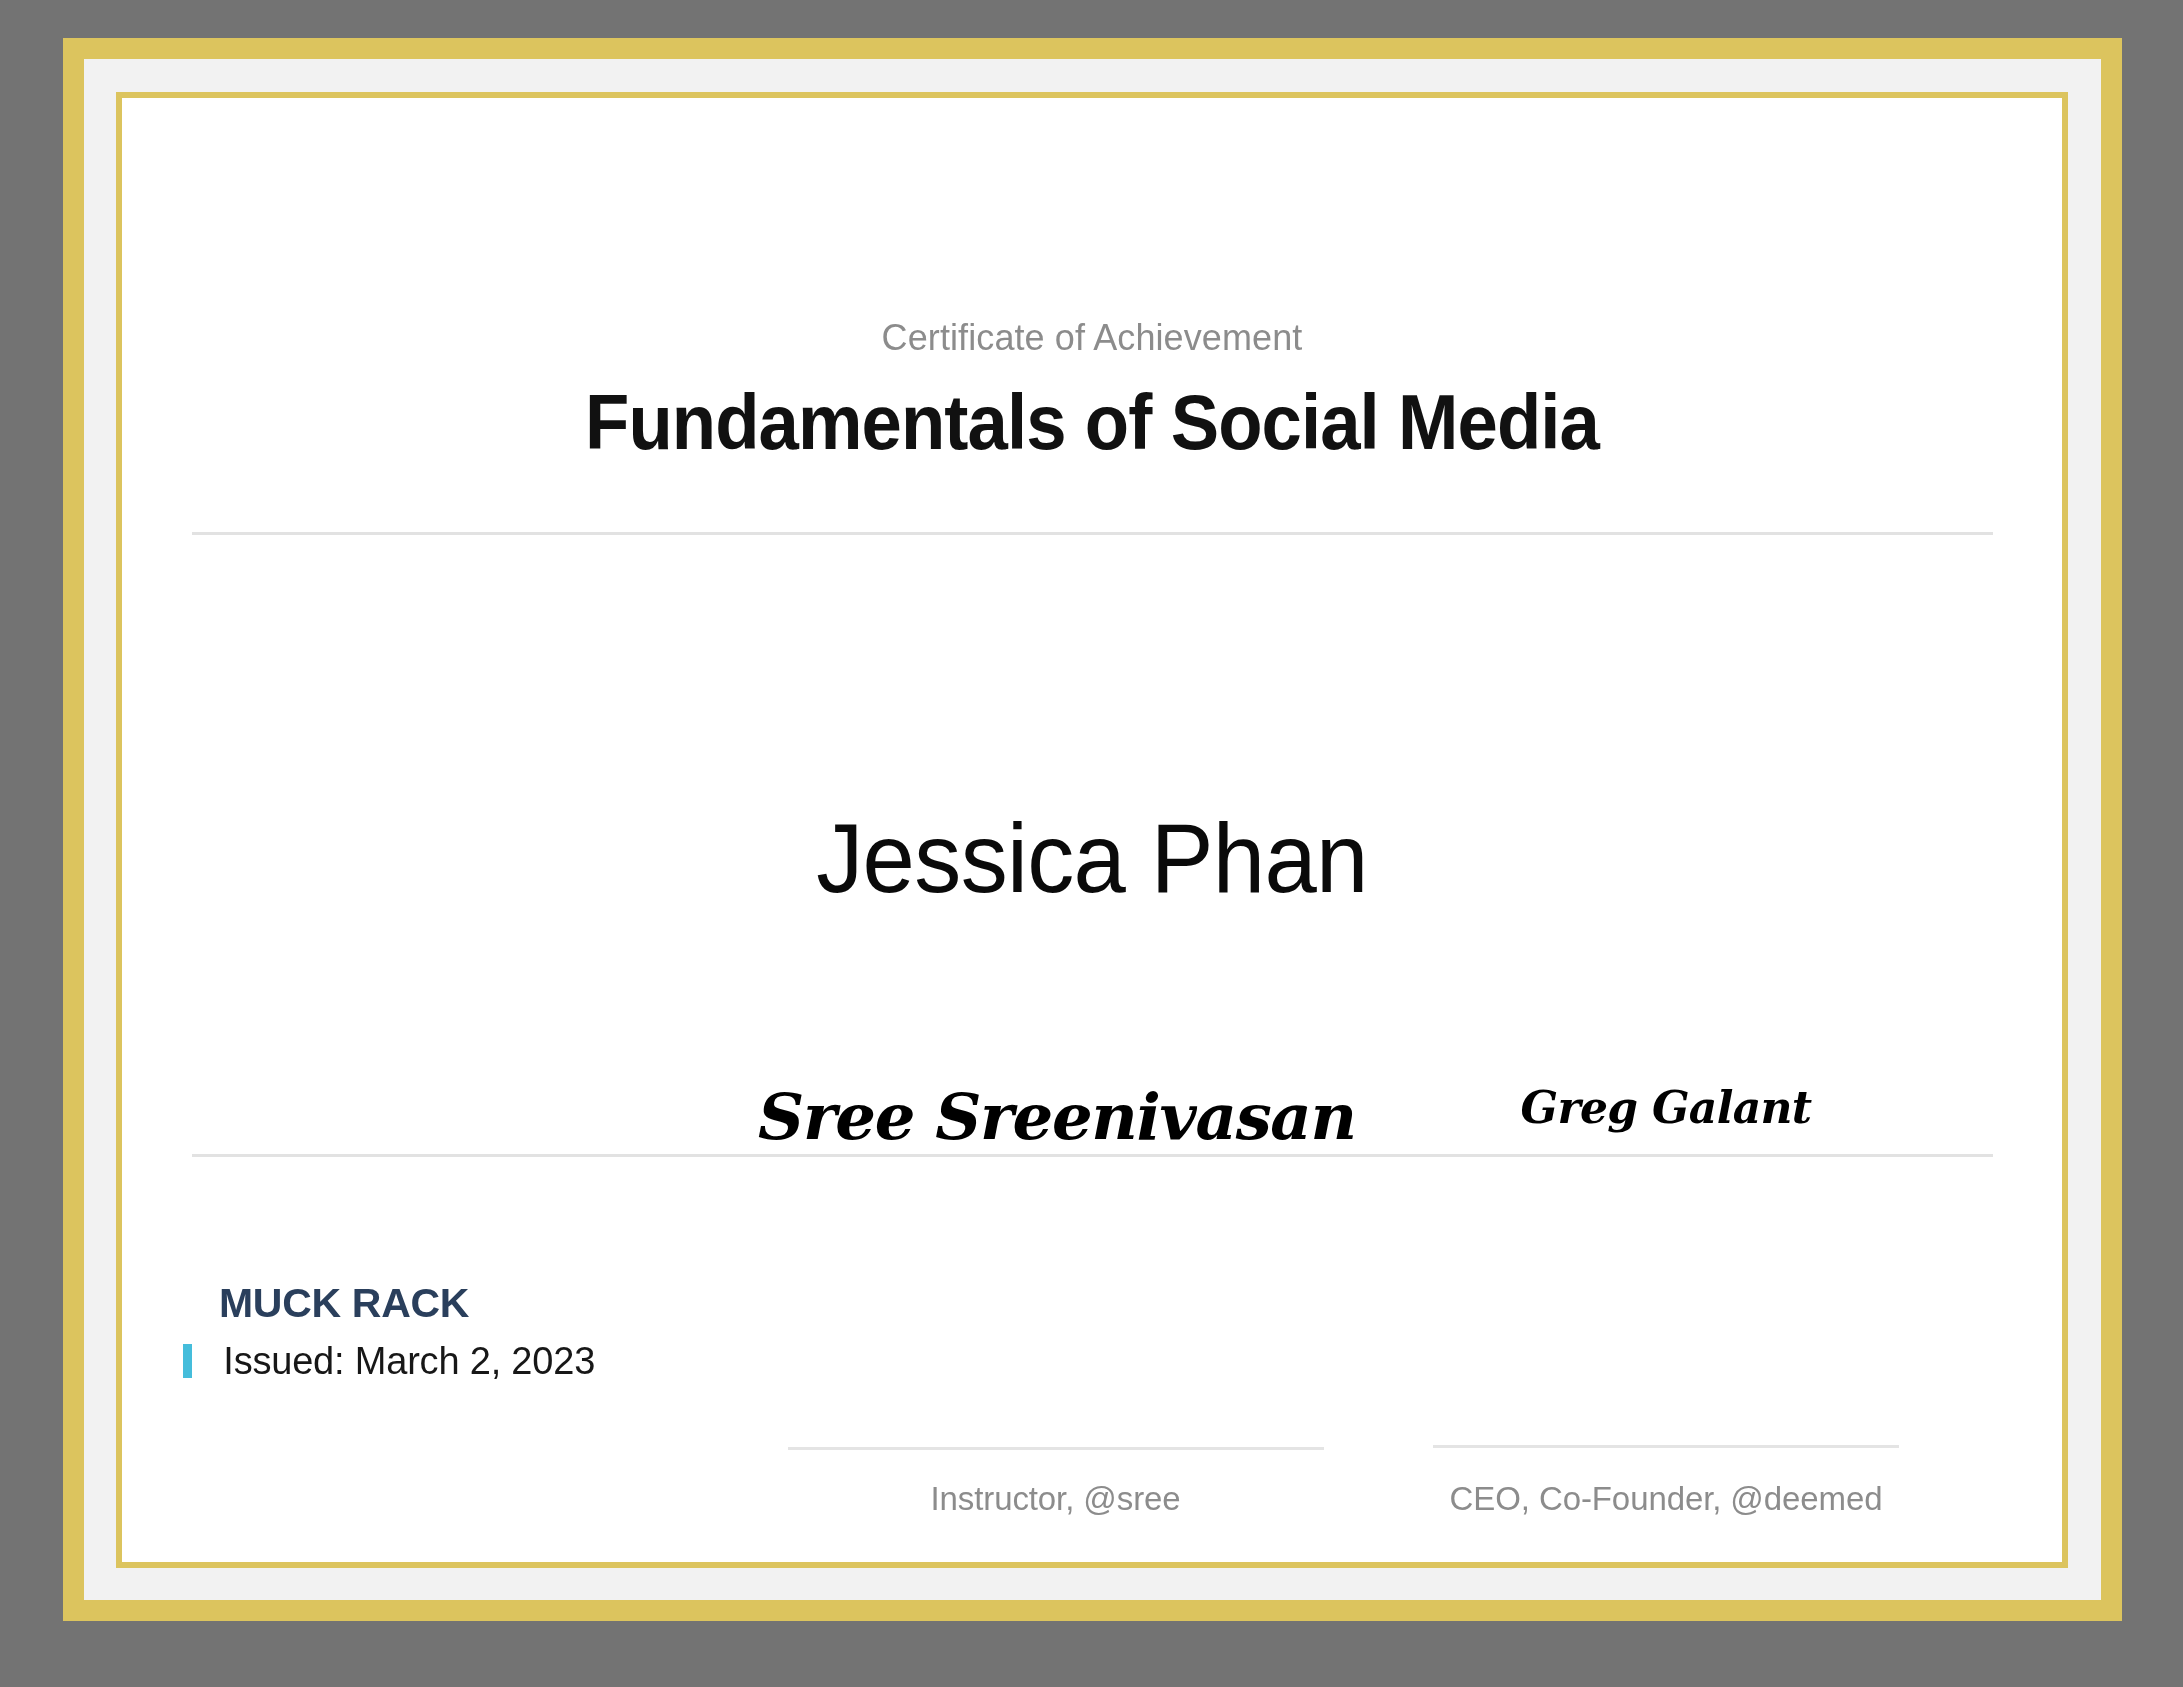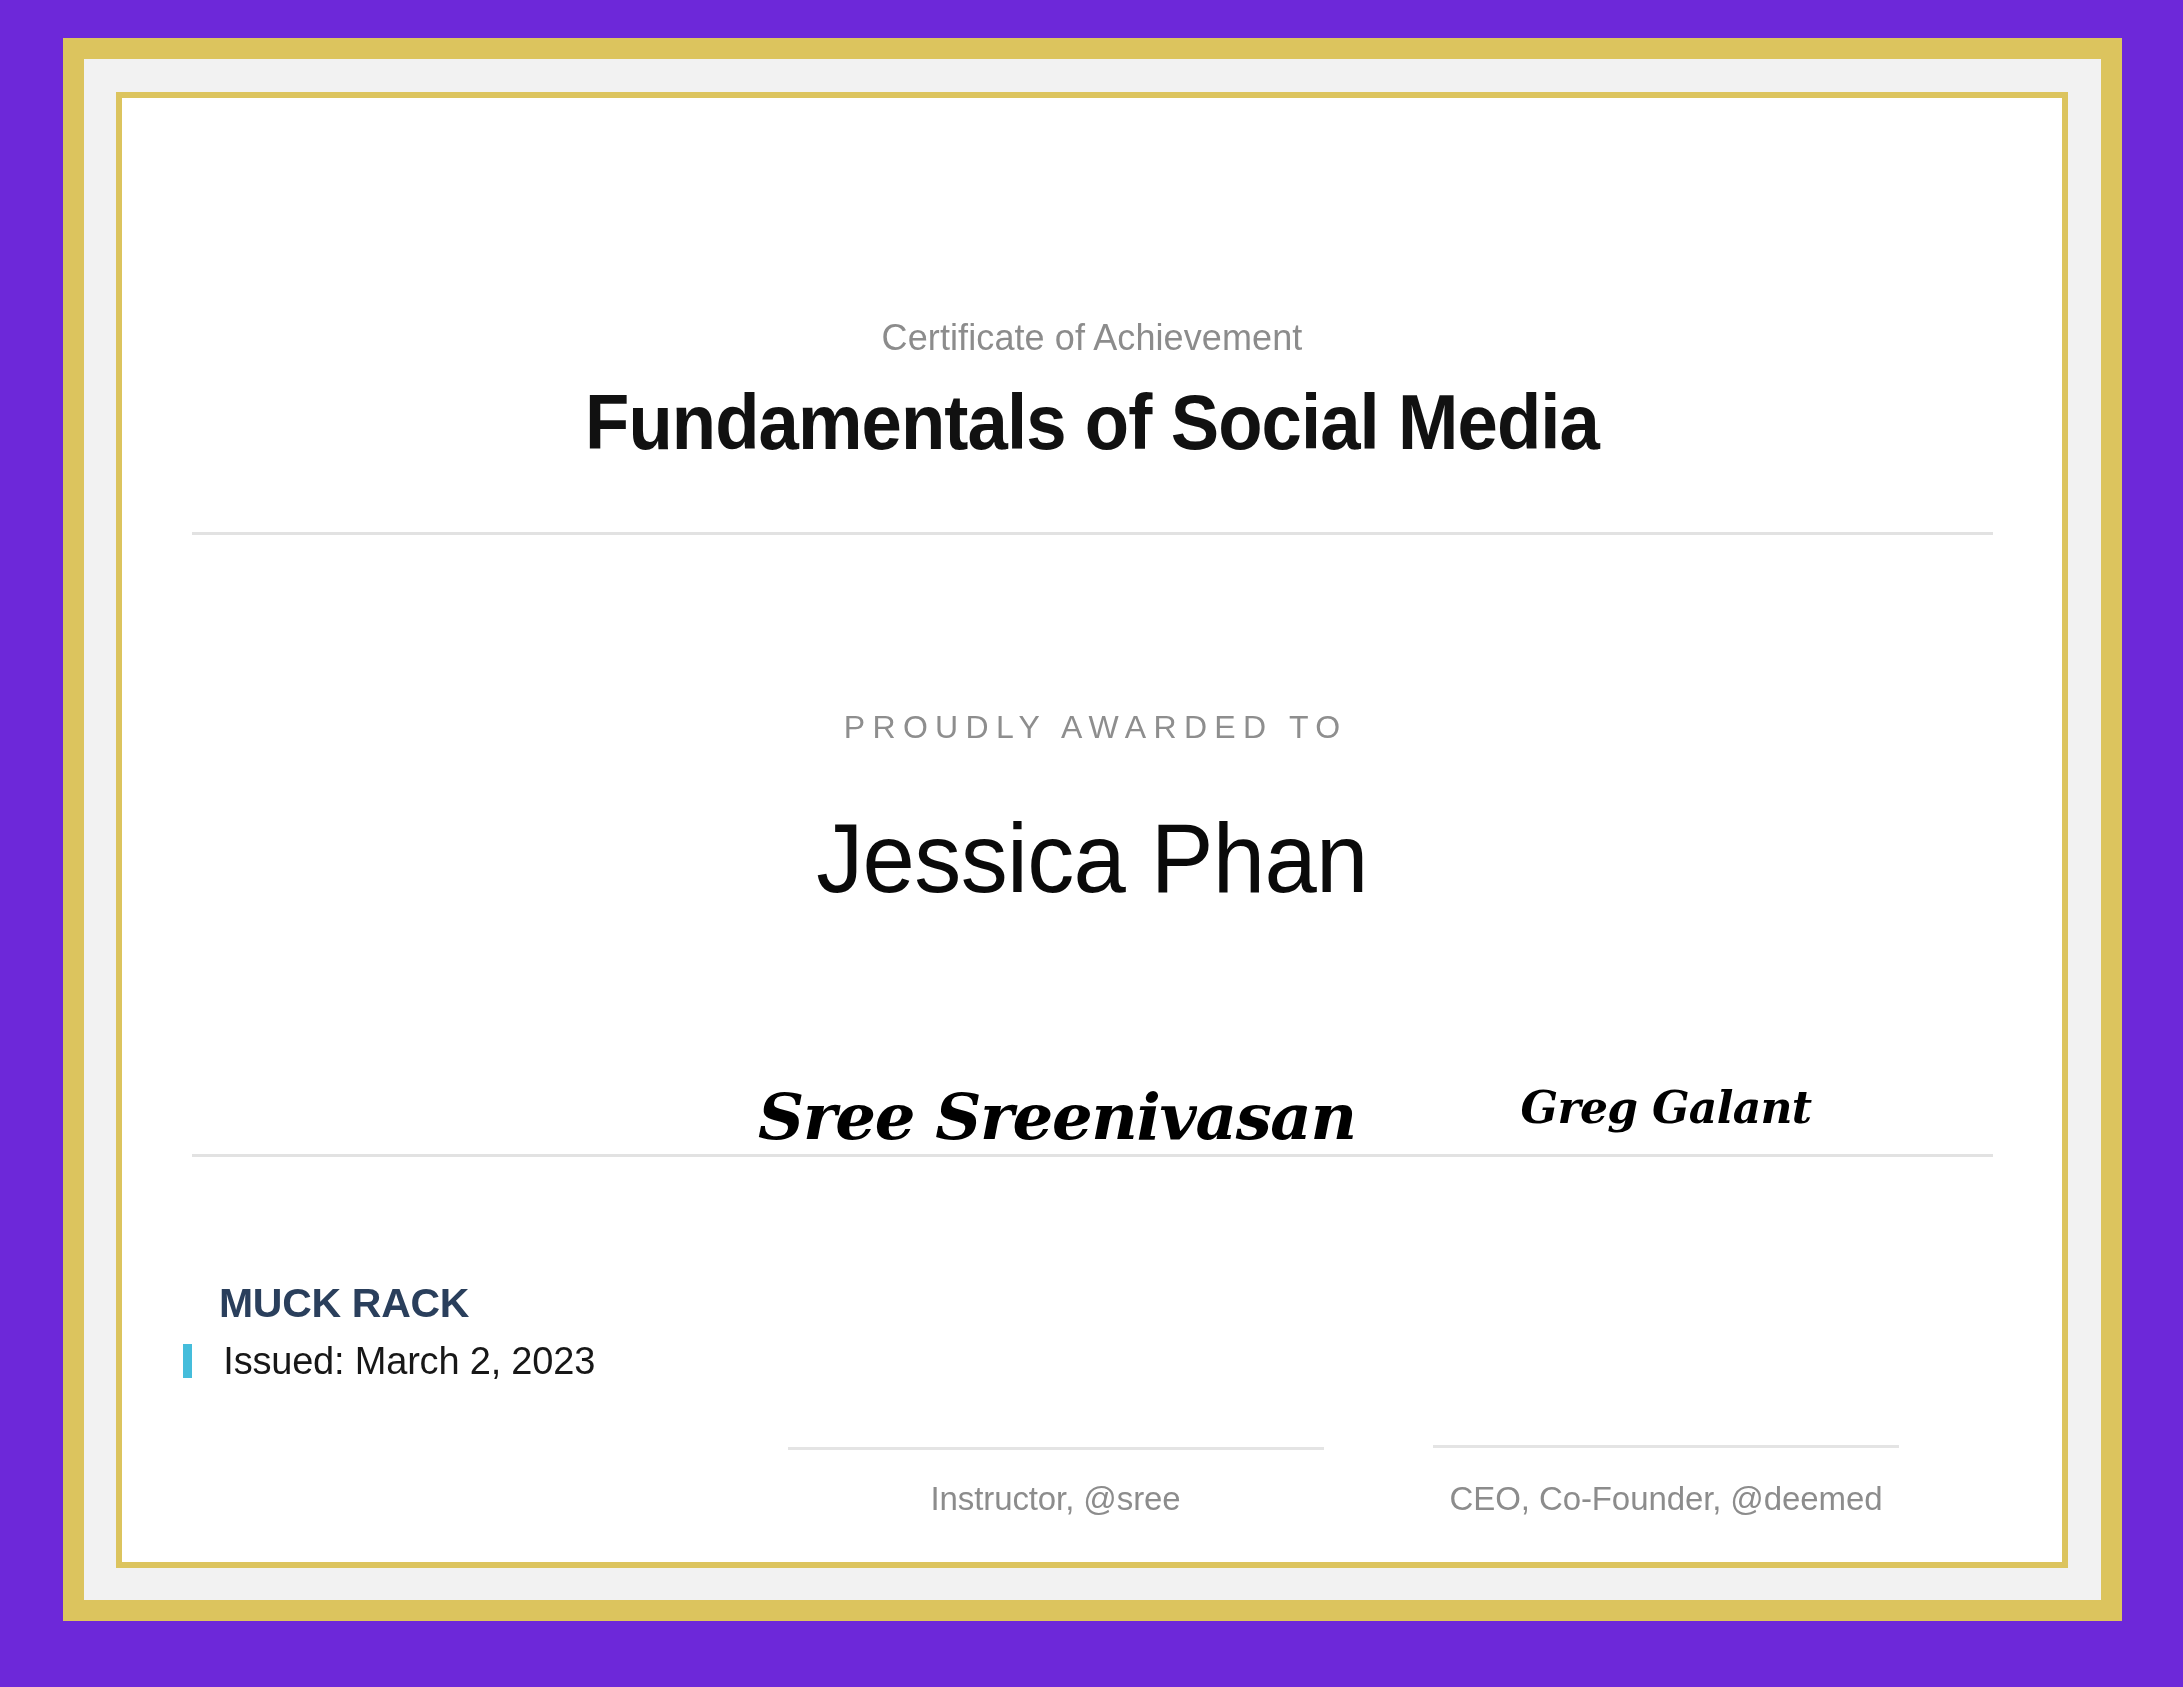--- a/index.html
+++ b/index.html
@@ -16,21 +16,21 @@
     overflow: hidden;
   }
 
   
   .certificate {
     position: absolute;
     left: 0;
     top: 0;
     width: 2183px;
     height: 1687px;
-    background: #6d28d9;
+    background: #737373;
     box-sizing: border-box;
   }
 
   
   .frame-outer {
     position: absolute;
     left: 63px;
     top: 38px;
     width: 2059px;
     height: 1583px;
@@ -257,21 +257,20 @@
   <div class="frame-inner"></div>
 
   <div class="content">
 
     <div class="eyebrow">Certificate of Achievement</div>
 
     <div class="course-title">Fundamentals of Social Media</div>
 
     <div class="rule rule-top"></div>
 
-    <div class="awarded-label">PROUDLY AWARDED TO</div>
 
     <div class="recipient-name">Jessica Phan</div>
 
 
     <div class="rule rule-bottom"></div>
 
     <div class="footer">
 
       <div class="brand-col">
         <div class="brand-wordmark">MUCK RACK</div>

